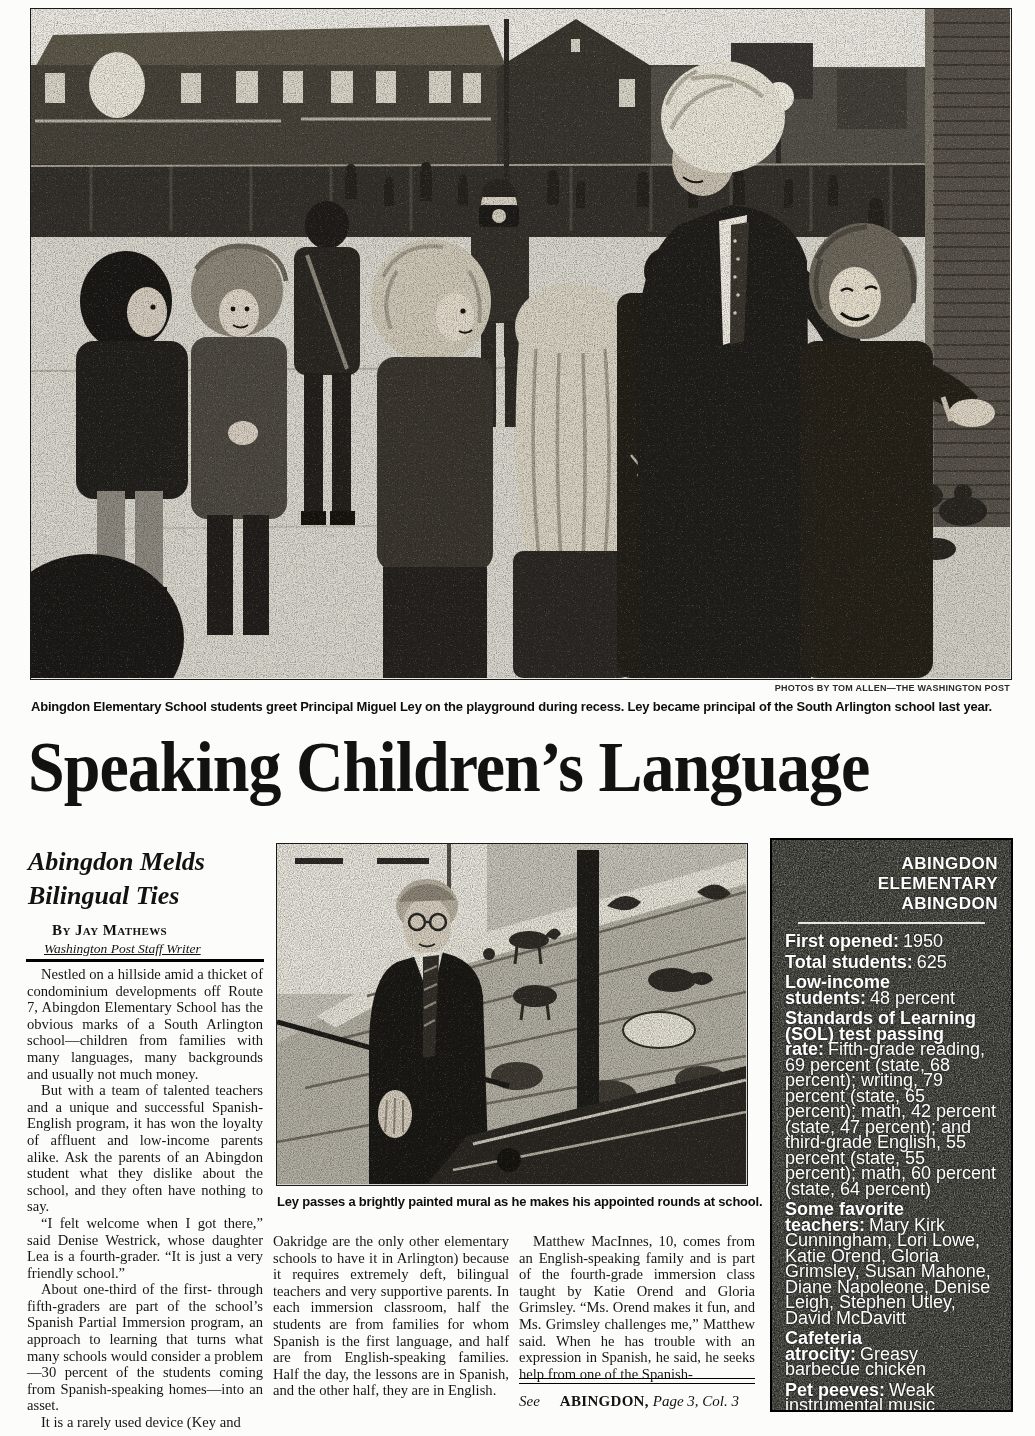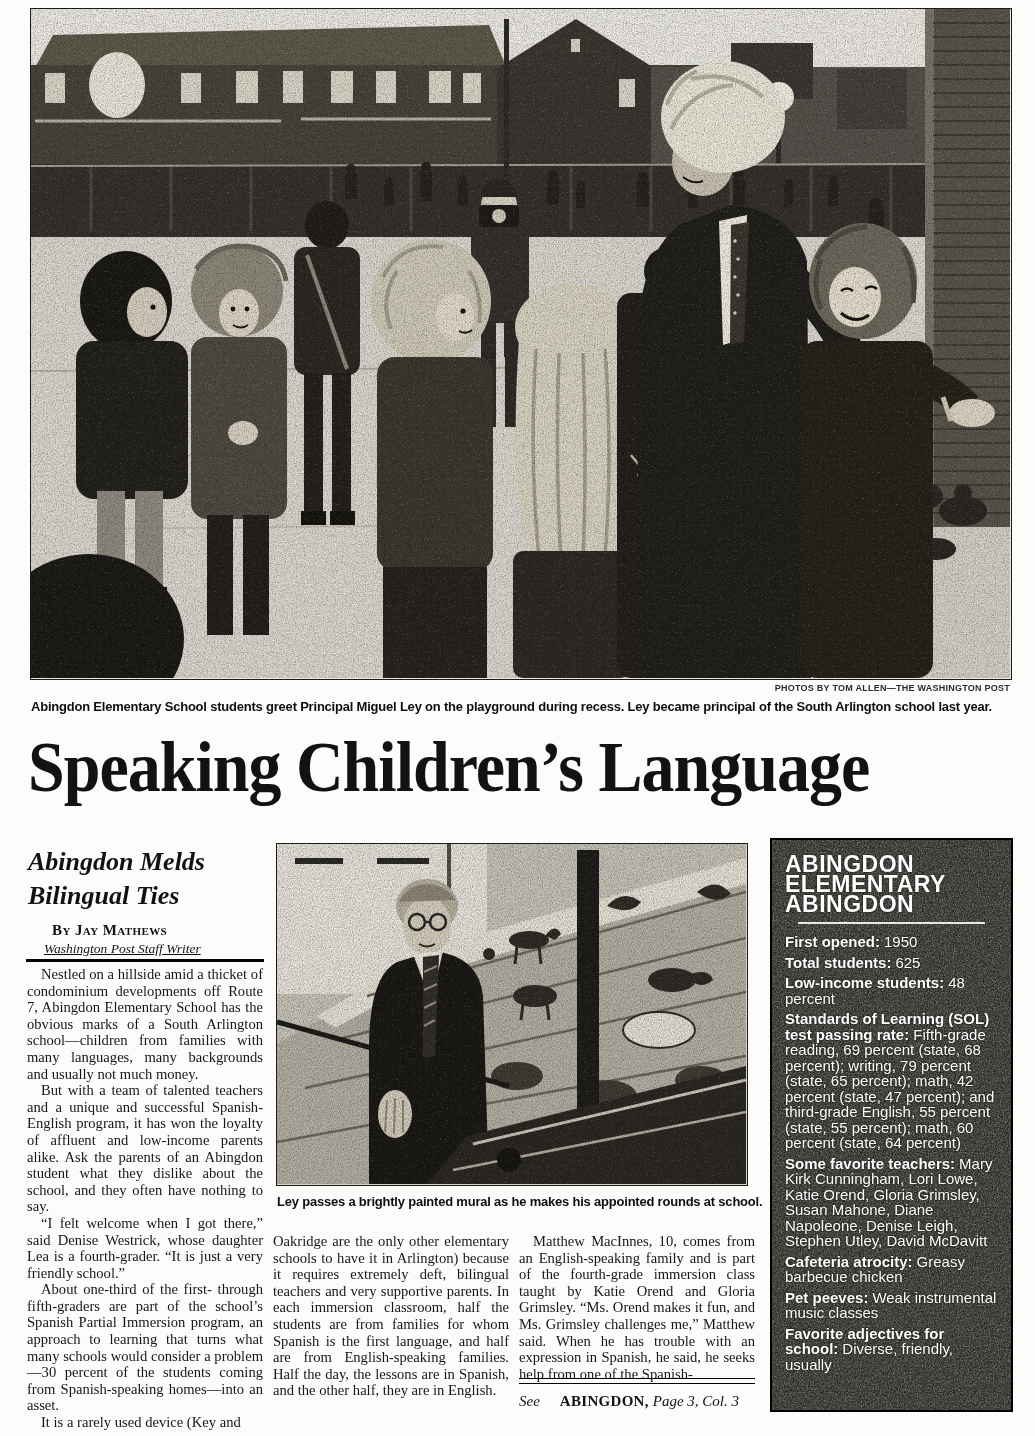--- a/index.html
+++ b/index.html
@@ -56,24 +56,24 @@
   .jump-text{font-size:15px;}
   .jump-text .pre,.jump-text .post{font-style:italic;}
   .jump-text .ref{font-weight:bold;letter-spacing:.3px;margin:0 4px 0 20px;}
 
   
   .profile{position:absolute;left:770px;top:838px;width:243px;height:574px;
            border:2.5px solid #000;box-sizing:border-box;background:#62625c;overflow:hidden;}
   .profile .noise{position:absolute;left:0;top:0;}
   .profile-inner{position:relative;z-index:1;padding:14px 13px 10px 13px;color:#ffffff;
            font-family:"Liberation Sans",sans-serif;text-shadow:0 0 2px rgba(0,0,0,.9);}
-  .profile-title{text-align:left;font-weight:bold;font-size:23px;line-height:20px;
+  .profile-title{text-align:right;font-weight:bold;font-size:17px;line-height:20px;
            letter-spacing:.5px;}
   .profile-rule{width:88%;margin:8px auto 10px auto;border-top:2px solid #e8e8e2;}
-  .entry{margin:0 0 5px 0;font-size:15px;line-height:15.5px;}
+  .entry{margin:0 0 5px 0;font-size:18px;line-height:15.5px;}
   .entry b{margin-right:4px;}
 </style>
 </head>
 <body>
 
 <div class="page">
 
   <div class="photo-top">
     <svg width="979" height="669" viewBox="0 0 979 669">
       <defs>

